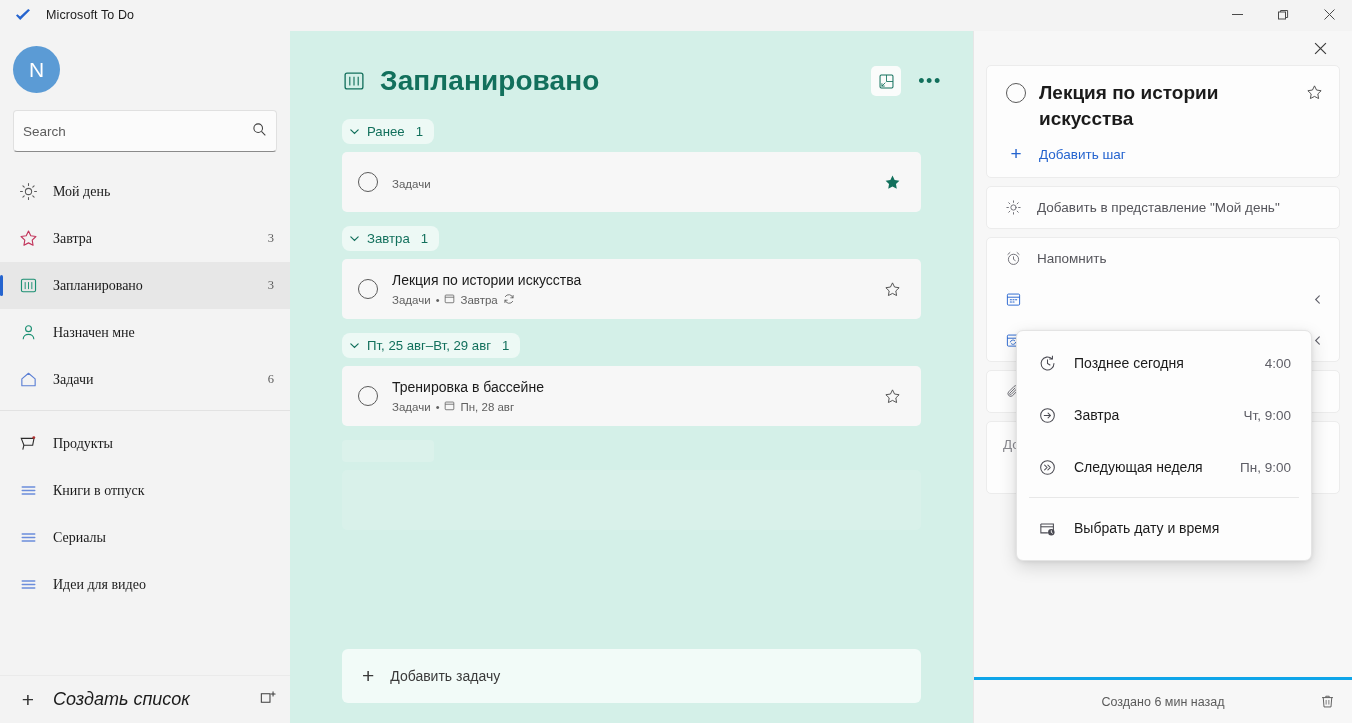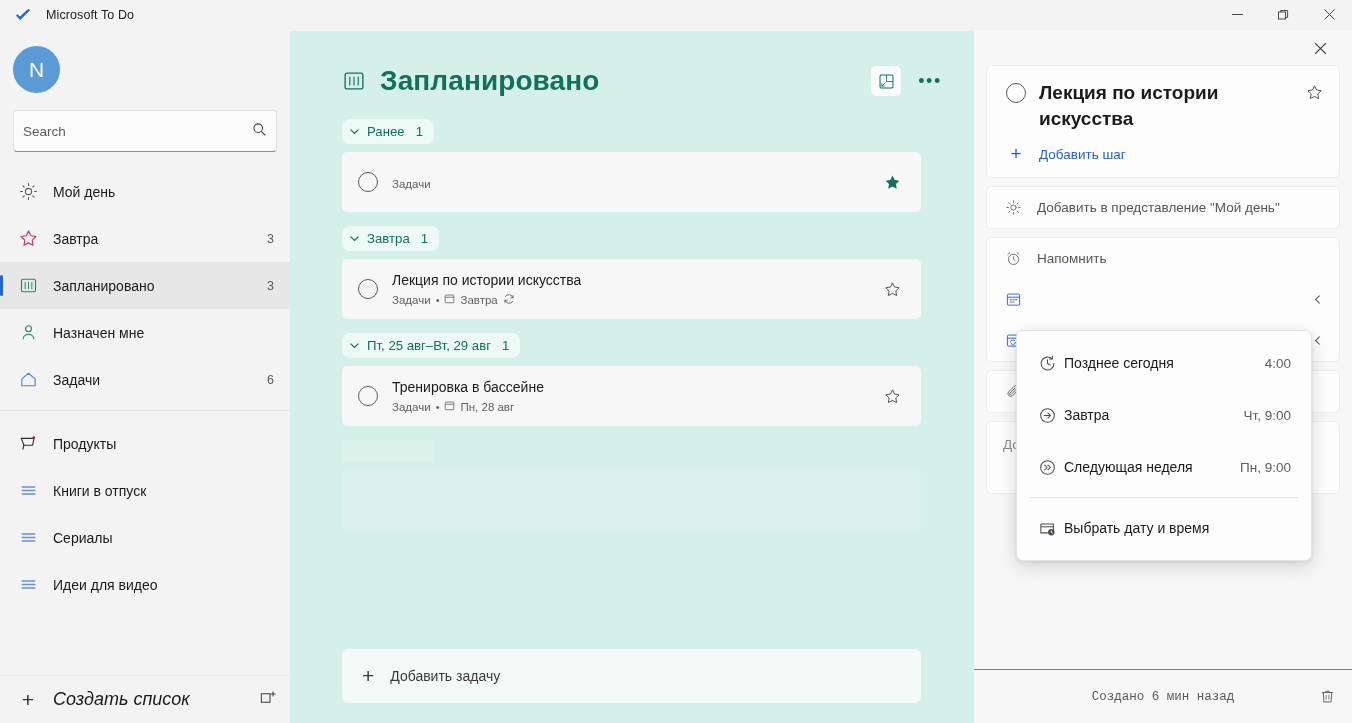--- a/index.html
+++ b/index.html
@@ -50,21 +50,21 @@
   .searchbox input {
     flex: 1; border: none; outline: none; background: transparent;
     font-size: 13.5px; color: #4a4a4a;
     font-family: "Liberation Sans", sans-serif;
   }
   .searchbox input::placeholder { color: #5c5c5c; }
 
   .navlist { margin-top: 16px; }
   .navitem {
     height: 47px; display: flex; align-items: center;
-    padding: 0 16px 0 13px; position: relative; cursor: default;
+    padding: 0 16px 0 13px; position: relative; cursor: default; font-family: Liberation Serif, serif;
   }
   .navitem.active { background: #e7e7e7; }
   .navitem.active::before {
     content: ""; position: absolute; left: 0; top: 13px;
     width: 3px; height: 21px; background: #2564cf; border-radius: 2px;
   }
   .nav-ico {
     width: 30px; display: flex; align-items: center; justify-content: center;
     flex: 0 0 30px;
   }
@@ -180,45 +180,44 @@
   .opt-row {
     display: flex; align-items: center;
     padding: 0 14px; height: 41px;
   }
   .opt-ico { width: 24px; display: flex; justify-content: center; flex: 0 0 24px; }
   .opt-label { flex: 1; font-size: 13.5px; color: #55555b; margin-left: 12px; }
   .opt-chev { flex: 0 0 16px; display:flex; justify-content:center; color:#60606a; }
 
   .d-spacer { flex: 1; }
   .d-footer {
-    height: 54px; border-top: 1px solid #0ea5e9;
+    height: 46px; border-top: 3px solid #0ea5e9;
     display: flex; align-items: center; justify-content: center;
     position: relative;
-    font-family: Liberation Mono, monospace;
   }
   .d-created { font-size: 12.5px; color: #5a5a5a; }
   .d-trash { position: absolute; right: 16px; display:flex; align-items:center; }
 
   
   .menu {
     position: absolute; top: 330px; left: 1016px;
     width: 296px;
     background: #fdfdfd;
     border: 1px solid #e4e4e4;
     border-radius: 7px;
     box-shadow: 0 6px 18px rgba(0,0,0,.14), 0 1px 4px rgba(0,0,0,.08);
     padding: 6px 0;
     z-index: 50;
   }
   .menu-item {
     height: 52px; display: flex; align-items: center;
     padding: 0 20px 0 17px;
   }
   .mi-ico { width: 26px; flex: 0 0 26px; display:flex; justify-content:center; color:#4a4a52; }
-  .mi-label { flex: 1; font-size: 14px; color: #1b1b1b; margin-left: 4px; }
+  .mi-label { flex: 1; font-size: 14px; color: #1b1b1b; margin-left: 14px; }
   .mi-value { font-size: 13.5px; color: #5e5e66; }
   .menu-sep { height: 1px; background: #e8e8e8; margin: 4px 12px; }
 </style>
 </head>
 <body>
 
 <div class="titlebar">
   <div class="tb-logo">
     <svg width="16" height="16" viewBox="0 0 16 16">
         <path d="M1 8.6 L5.2 13 L15 3.2 L13.2 2 L5.1 9.6 L2.4 7.2 Z" fill="#2564cf"></path>

